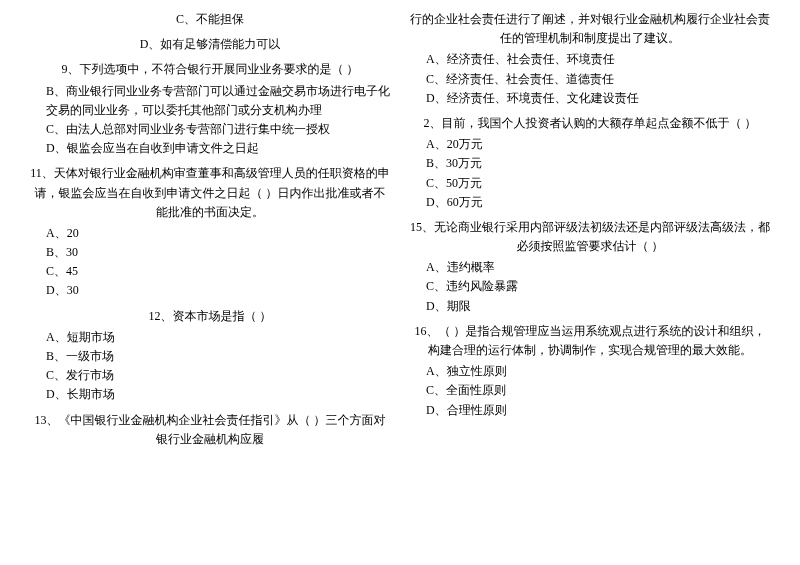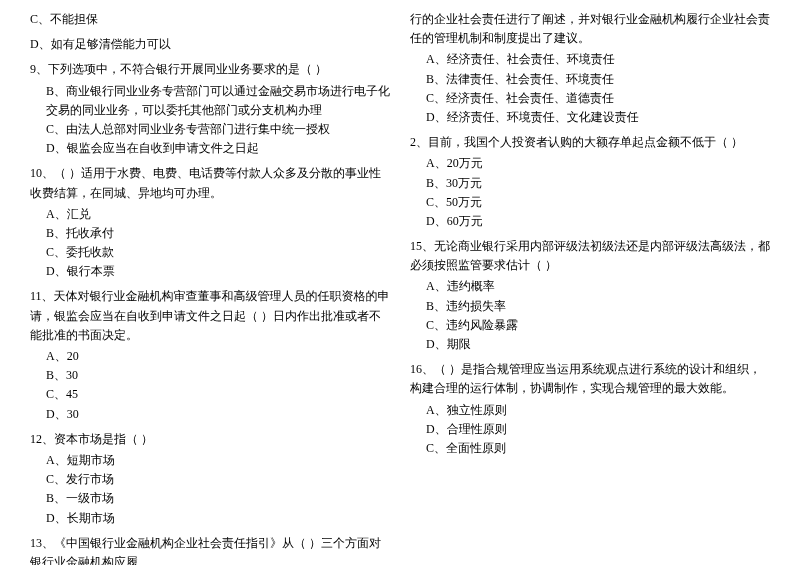--- a/index.html
+++ b/index.html
@@ -34,20 +34,21 @@
       width: 50%;
       padding-left: 10px;
     }
     .question-block {
       margin-bottom: 6px;
     }
     .question-title {
       line-height: 1.6;
       text-indent: 0;
       margin-bottom: 2px;
+      text-align: center;
     }
     .option-line {
       line-height: 1.6;
       padding-left: 16px;
     }
   </style>
 </head>
 <body>
 
 <div class="page-content">
@@ -59,68 +60,59 @@
         <div class="question-block">
           <p class="question-title">D、如有足够清偿能力可以</p>
         </div>
         <div class="question-block">
           <p class="question-title">9、下列选项中，不符合银行开展同业业务要求的是（    ）</p>
           <p class="option-line">B、商业银行同业业务专营部门可以通过金融交易市场进行电子化交易的同业业务，可以委托其他部门或分支机构办理</p>
           <p class="option-line">C、由法人总部对同业业务专营部门进行集中统一授权</p>
           <p class="option-line">D、银监会应当在自收到申请文件之日起</p>
         </div>
         <div class="question-block">
-          <p class="question-title">10、（    ）适用于水费、电费、电话费等付款人众多及分散的事业性收费结算，在同城、异地均可办理。</p>
-          <p class="option-line">A、汇兑</p>
-          <p class="option-line">B、托收承付</p>
-          <p class="option-line">C、委托收款</p>
-          <p class="option-line">D、银行本票</p>
-        </div>
-        <div class="question-block">
           <p class="question-title">11、天体对银行业金融机构审查董事和高级管理人员的任职资格的申请，银监会应当在自收到申请文件之日起（    ）日内作出批准或者不能批准的书面决定。</p>
           <p class="option-line">A、20</p>
           <p class="option-line">B、30</p>
           <p class="option-line">C、45</p>
           <p class="option-line">D、30</p>
         </div>
         <div class="question-block">
           <p class="question-title">12、资本市场是指（    ）</p>
           <p class="option-line">A、短期市场</p>
+          <p class="option-line">B、一级市场</p>
           <p class="option-line">C、发行市场</p>
-          <p class="option-line">B、一级市场</p>
           <p class="option-line">D、长期市场</p>
         </div>
         <div class="question-block">
           <p class="question-title">13、《中国银行业金融机构企业社会责任指引》从（    ）三个方面对银行业金融机构应履</p>
         </div>
       </div>
     <div class="col-right" id="right-col">
         <div class="question-block">
           <p class="question-title">行的企业社会责任进行了阐述，并对银行业金融机构履行企业社会责任的管理机制和制度提出了建议。</p>
           <p class="option-line">A、经济责任、社会责任、环境责任</p>
-          <p class="option-line">B、法律责任、社会责任、环境责任</p>
           <p class="option-line">C、经济责任、社会责任、道德责任</p>
           <p class="option-line">D、经济责任、环境责任、文化建设责任</p>
         </div>
         <div class="question-block">
           <p class="question-title">2、目前，我国个人投资者认购的大额存单起点金额不低于（    ）</p>
           <p class="option-line">A、20万元</p>
           <p class="option-line">B、30万元</p>
           <p class="option-line">C、50万元</p>
           <p class="option-line">D、60万元</p>
         </div>
         <div class="question-block">
           <p class="question-title">15、无论商业银行采用内部评级法初级法还是内部评级法高级法，都必须按照监管要求估计（    ）</p>
           <p class="option-line">A、违约概率</p>
-          <p class="option-line">B、违约损失率</p>
           <p class="option-line">C、违约风险暴露</p>
           <p class="option-line">D、期限</p>
         </div>
         <div class="question-block">
           <p class="question-title">16、（    ）是指合规管理应当运用系统观点进行系统的设计和组织，构建合理的运行体制，协调制作，实现合规管理的最大效能。</p>
           <p class="option-line">A、独立性原则</p>
+          <p class="option-line">C、全面性原则</p>
           <p class="option-line">D、合理性原则</p>
-          <p class="option-line">C、全面性原则</p>
         </div>
       </div>
   </div>
 
 </div>
 
 </body></html>

